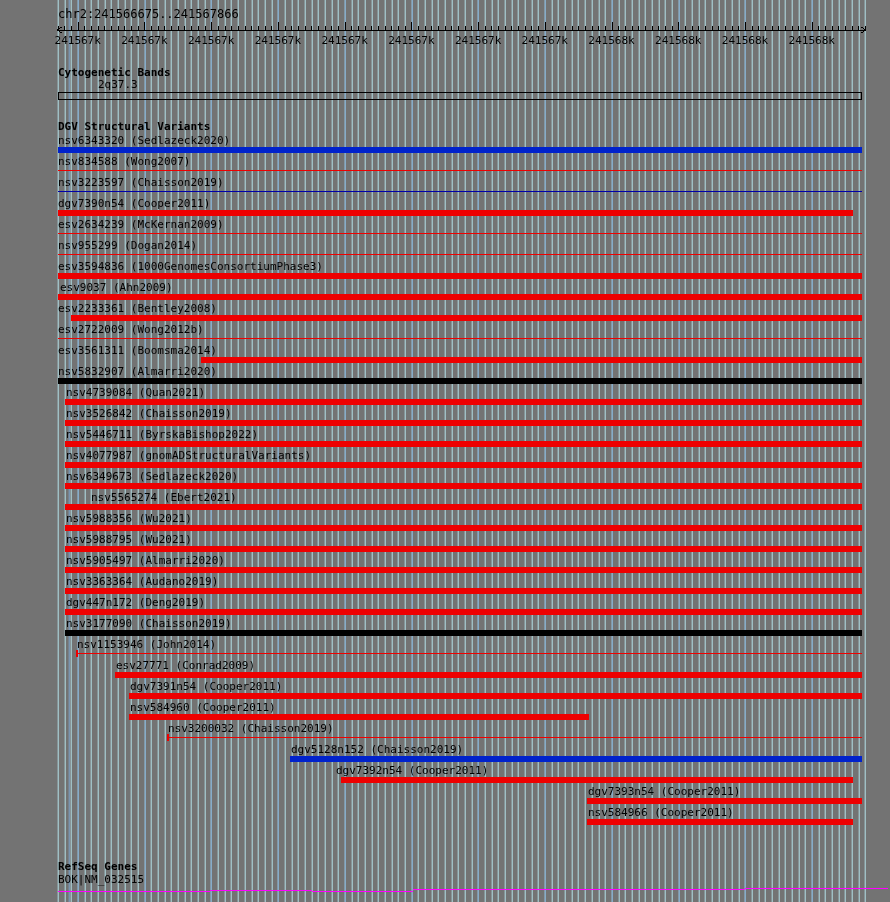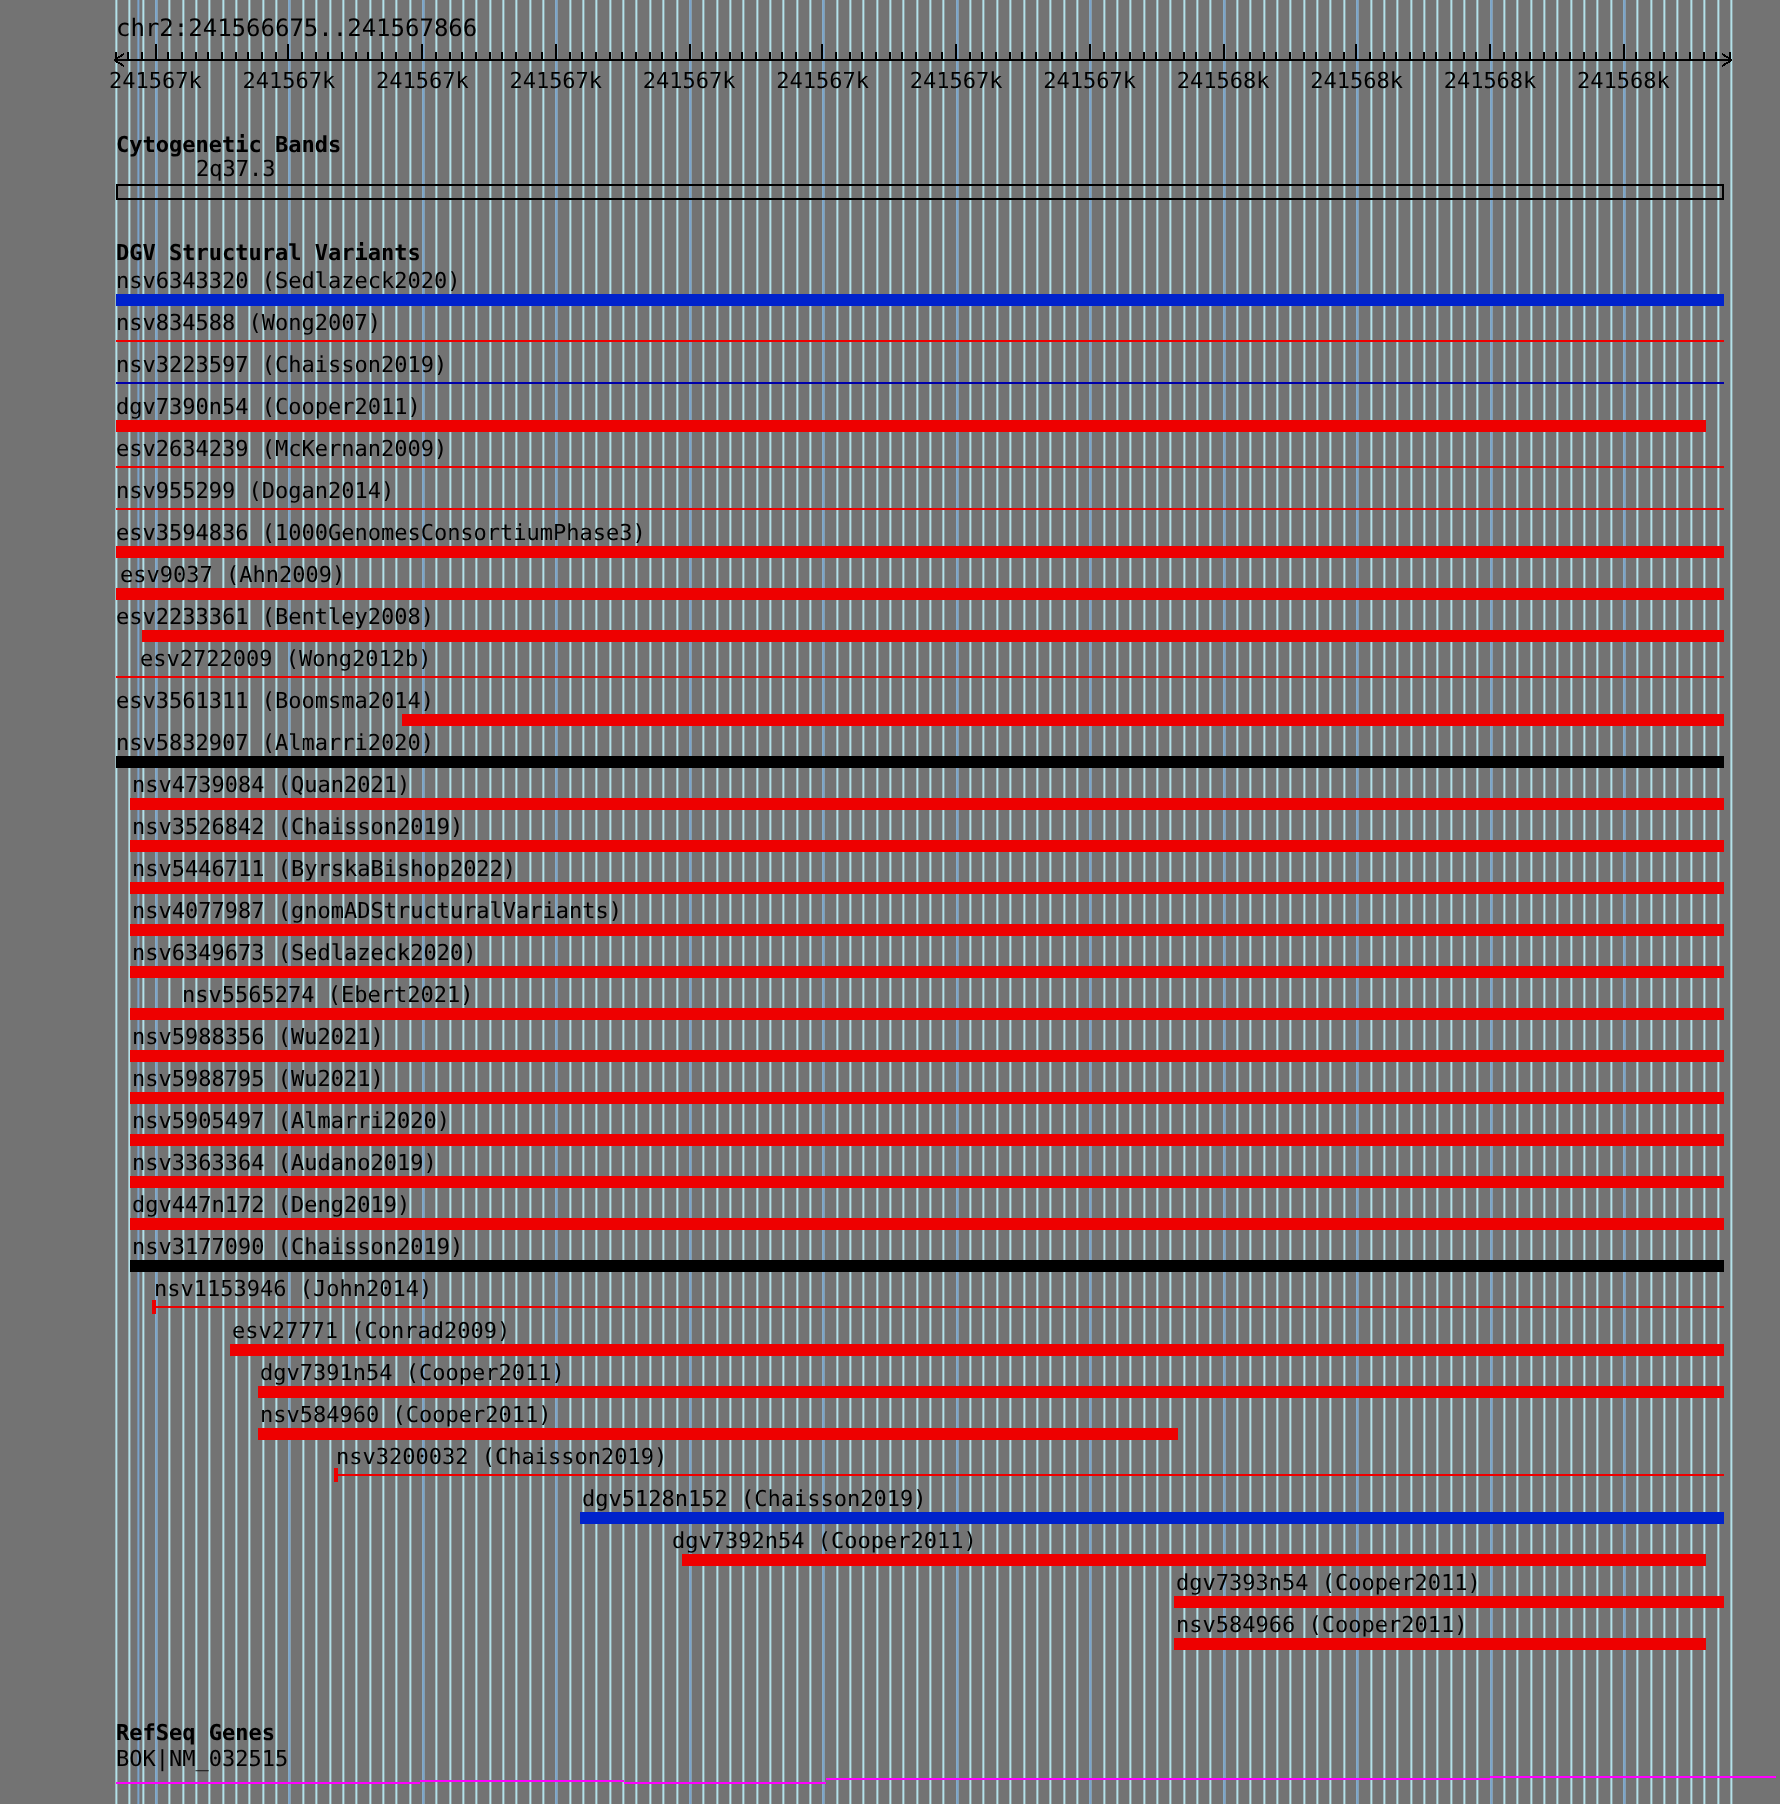--- a/index.html
+++ b/index.html
@@ -200,21 +200,21 @@
       <div class="lbl" style="left: 58px; top: 219px;">esv2634239 (McKernan2009)</div>
       <div class="bar" style="left: 58px; top: 233px; width: 804px; height: 1px; background: rgb(238, 0, 0);"></div>
       <div class="lbl" style="left: 58px; top: 240px;">nsv955299 (Dogan2014)</div>
       <div class="bar" style="left: 58px; top: 254px; width: 804px; height: 1px; background: rgb(238, 0, 0);"></div>
       <div class="lbl" style="left: 58px; top: 261px;">esv3594836 (1000GenomesConsortiumPhase3)</div>
       <div class="bar" style="left: 58px; top: 273px; width: 804px; height: 6px; background: rgb(238, 0, 0);"></div>
       <div class="lbl" style="left: 60px; top: 282px;">esv9037 (Ahn2009)</div>
       <div class="bar" style="left: 58px; top: 294px; width: 804px; height: 6px; background: rgb(238, 0, 0);"></div>
       <div class="lbl" style="left: 58px; top: 303px;">esv2233361 (Bentley2008)</div>
       <div class="bar" style="left: 71px; top: 315px; width: 791px; height: 6px; background: rgb(238, 0, 0);"></div>
-      <div class="lbl" style="left: 58px; top: 324px; margin-left: 12px;">esv2722009 (Wong2012b)</div>
+      <div class="lbl" style="left: 58px; top: 324px;">esv2722009 (Wong2012b)</div>
       <div class="bar" style="left: 58px; top: 338px; width: 804px; height: 1px; background: rgb(238, 0, 0);"></div>
       <div class="lbl" style="left: 58px; top: 345px;">esv3561311 (Boomsma2014)</div>
       <div class="bar" style="left: 201px; top: 357px; width: 661px; height: 6px; background: rgb(238, 0, 0);"></div>
       <div class="lbl" style="left: 58px; top: 366px;">nsv5832907 (Almarri2020)</div>
       <div class="bar" style="left: 58px; top: 378px; width: 804px; height: 6px; background: rgb(0, 0, 0);"></div>
       <div class="lbl" style="left: 66px; top: 387px;">nsv4739084 (Quan2021)</div>
       <div class="bar" style="left: 65px; top: 399px; width: 797px; height: 6px; background: rgb(238, 0, 0);"></div>
       <div class="lbl" style="left: 66px; top: 408px;">nsv3526842 (Chaisson2019)</div>
       <div class="bar" style="left: 65px; top: 420px; width: 797px; height: 6px; background: rgb(238, 0, 0);"></div>
       <div class="lbl" style="left: 66px; top: 429px;">nsv5446711 (ByrskaBishop2022)</div>

